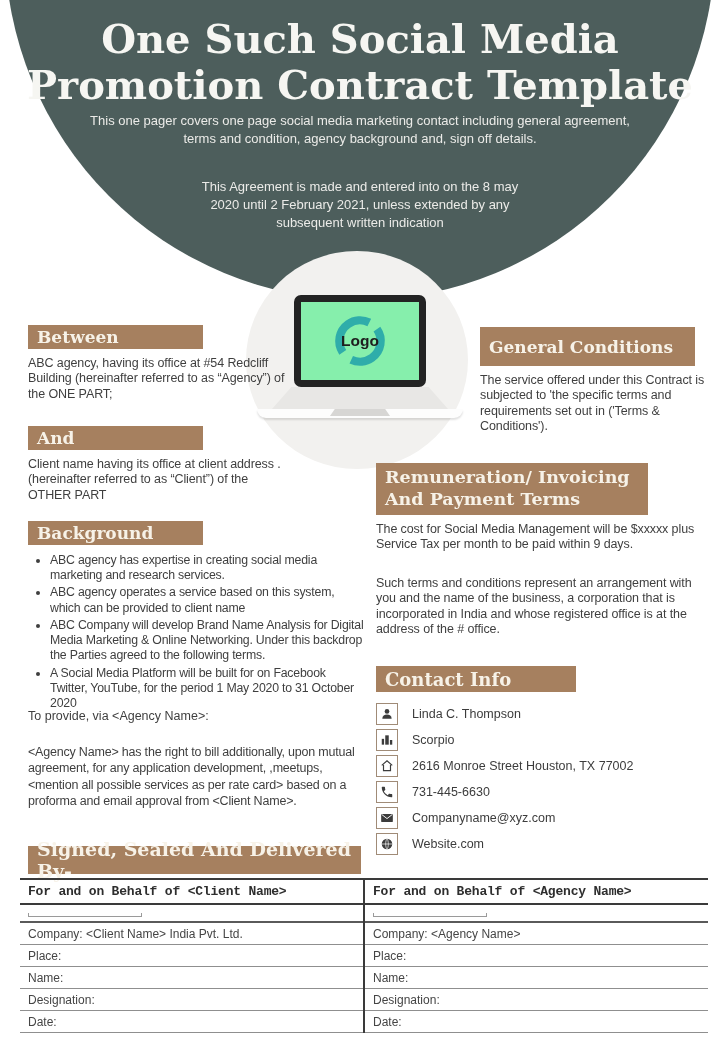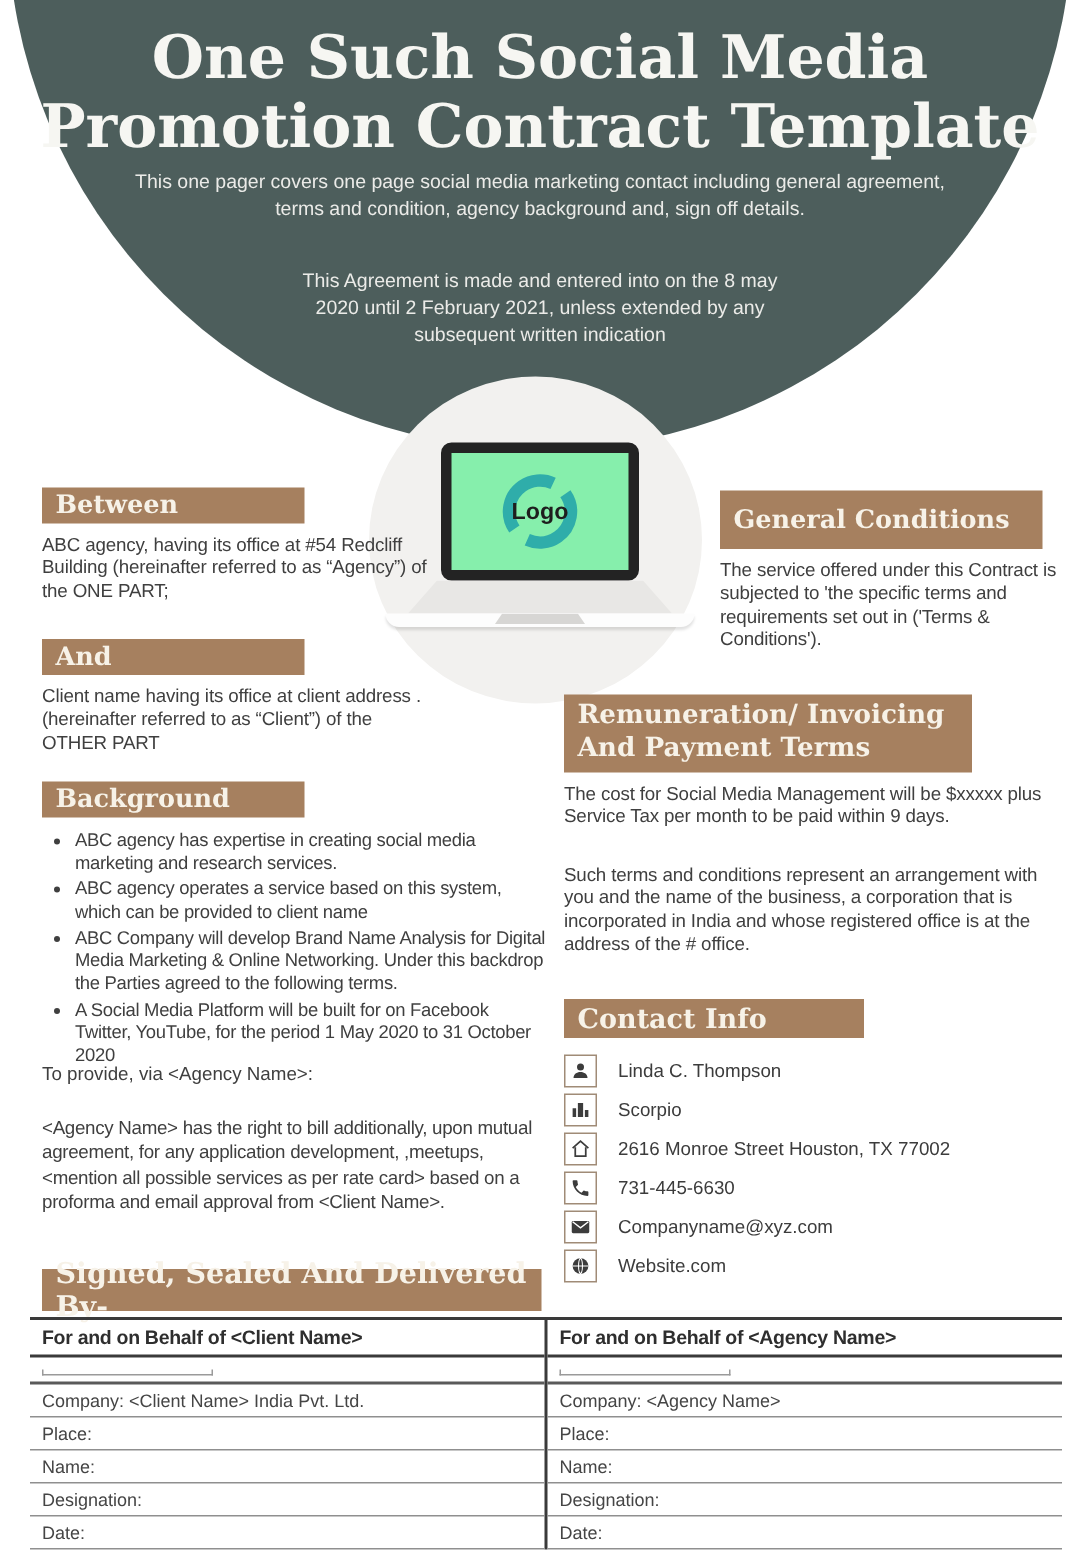--- a/index.html
+++ b/index.html
@@ -72,21 +72,21 @@
 
   
   #sec-signed{left:28px;top:846px;}
   #sec-signed .bar{width:333px;height:28px;font-size:19px;}
 
   .sig-table{position:absolute;left:20px;top:878px;width:688px;display:flex;
              border-top:2px solid #3a3a3a;}
   .sig-col{flex:1;min-width:0;}
   .sig-col.left{border-right:2px solid #3a3a3a;}
   .row-header{height:23px;border-bottom:2px solid #3a3a3a;display:flex;align-items:center;
-              padding-left:8px;font-weight:bold;font-size:13px;color:#2e2e2e;letter-spacing:-0.2px;}
+              padding-left:8px;font-weight:bold;font-size:13px;color:#2e2e2e;letter-spacing:-0.2px;font-family:Liberation Mono, monospace;}
   .row-sign{height:16px;border-bottom:2px solid #5a5a5a;position:relative;}
   .sign-line{position:absolute;left:8px;bottom:4px;width:112px;height:3px;
              border-bottom:1px solid #9a9a9a;border-left:1px solid #9a9a9a;
              border-right:1px solid #9a9a9a;}
   .row{height:21px;border-bottom:1px solid #8f8f8f;display:flex;align-items:center;
        padding-left:8px;font-size:12px;color:#454545;}
 </style>
 </head>
 <body>
 

